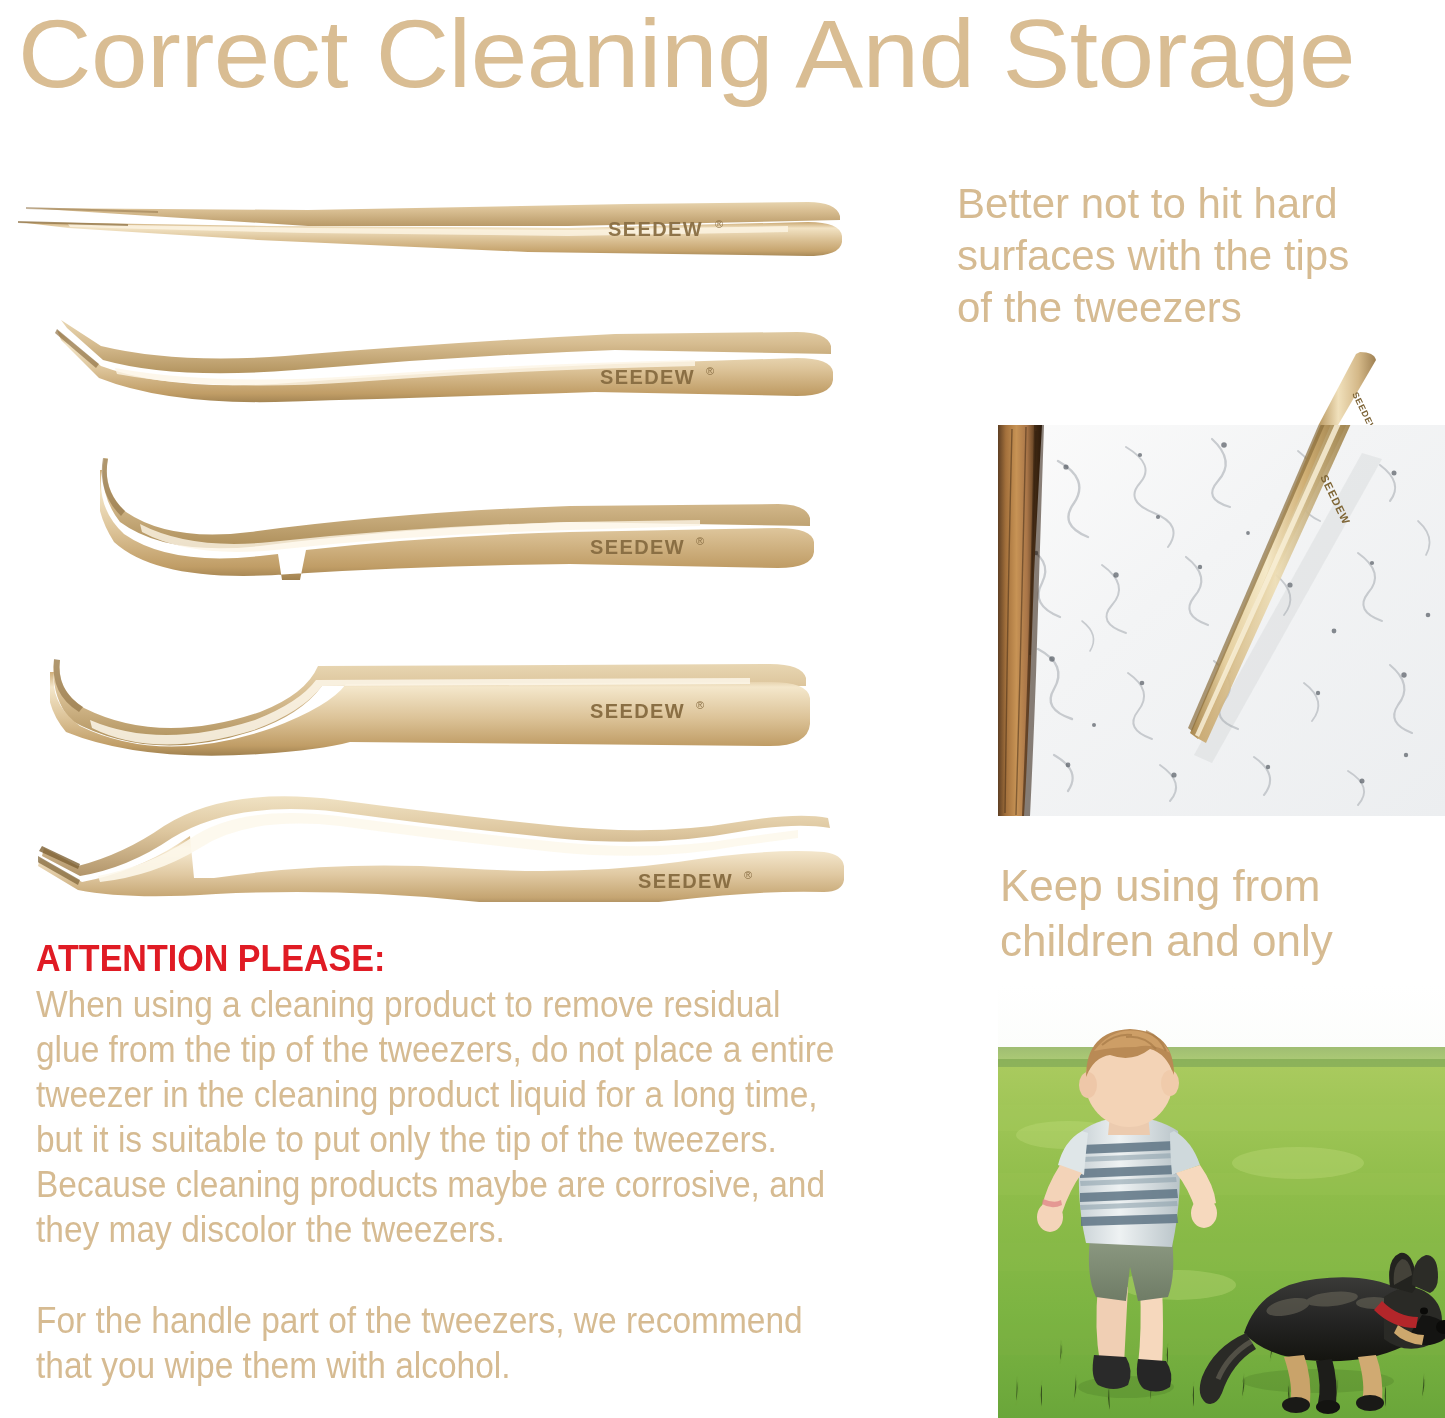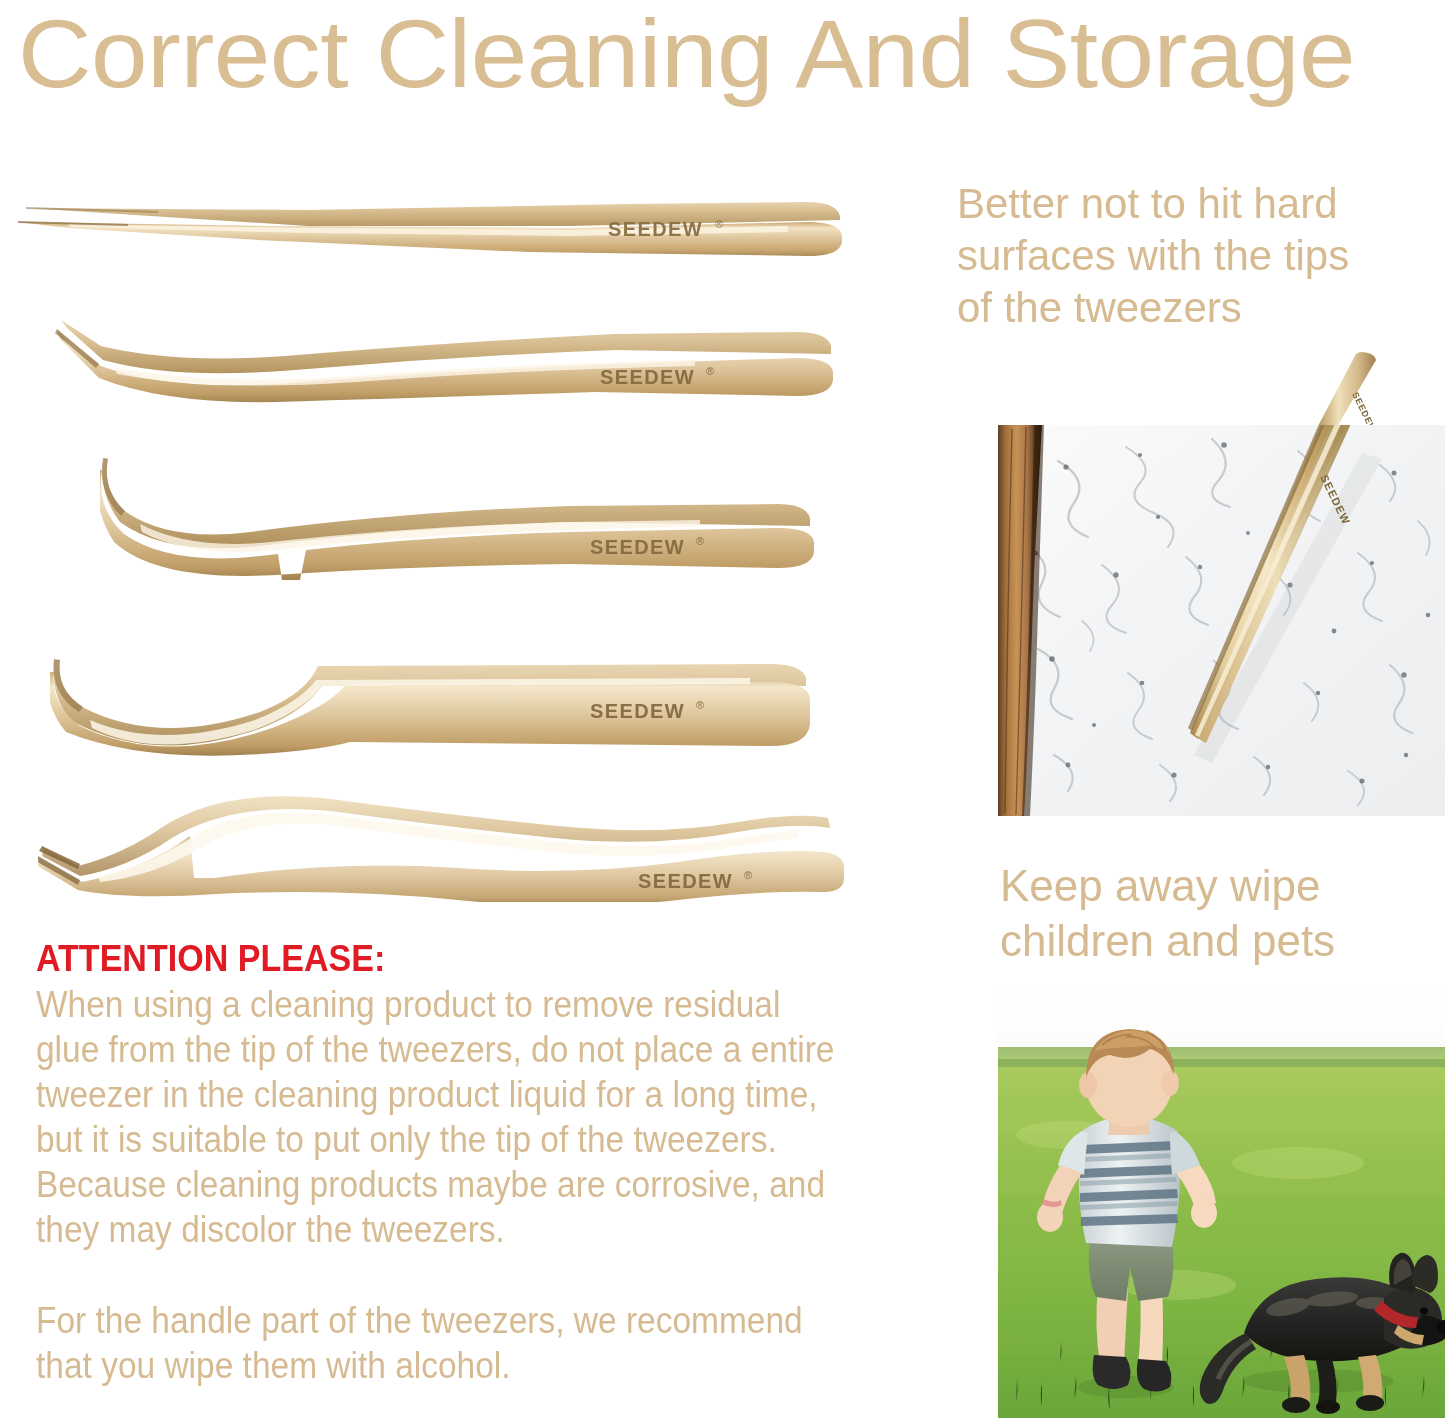--- a/index.html
+++ b/index.html
@@ -423,22 +423,22 @@
 
       <path d="M 340 -8 L 346 -8 L 201 312 L 197 310 Z" fill="#f8efd6" opacity="0.85"></path>
 
       <path d="M 324 -8 L 330 -8 L 194 306 L 190 303 Z" fill="#8a6e3c" opacity="0.7"></path>
 
       <text x="322" y="52" font-family="'Liberation Sans',sans-serif" font-size="11" font-weight="700" letter-spacing="1.1" fill="#7f6636" transform="rotate(64 322 52)">SEEDEW</text>
     </svg>
   </div>
 
   <div id="callout-keep">
-    <span class="ln">Keep away wipe</span>
-    <span class="ln">children and pets</span>
+    <span class="ln">Keep using from</span>
+    <span class="ln">children and only</span>
   </div>
 
   <div id="photo-child">
     <svg class="photo-svg" viewBox="0 0 447 433" preserveAspectRatio="none" aria-hidden="true">
       <defs>
         <linearGradient id="skyG" x1="0" y1="0" x2="0" y2="1">
           <stop offset="0%" stop-color="#ffffff"></stop>
           <stop offset="70%" stop-color="#fcfdfb"></stop>
           <stop offset="100%" stop-color="#f2f6ec"></stop>
         </linearGradient>

